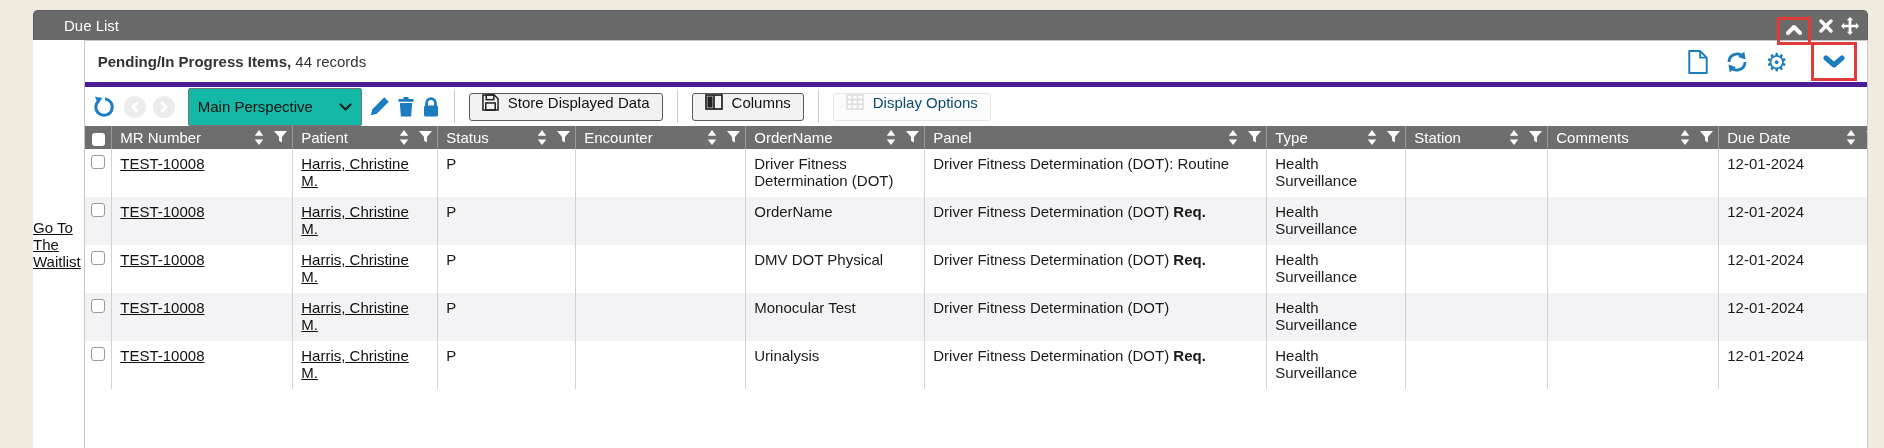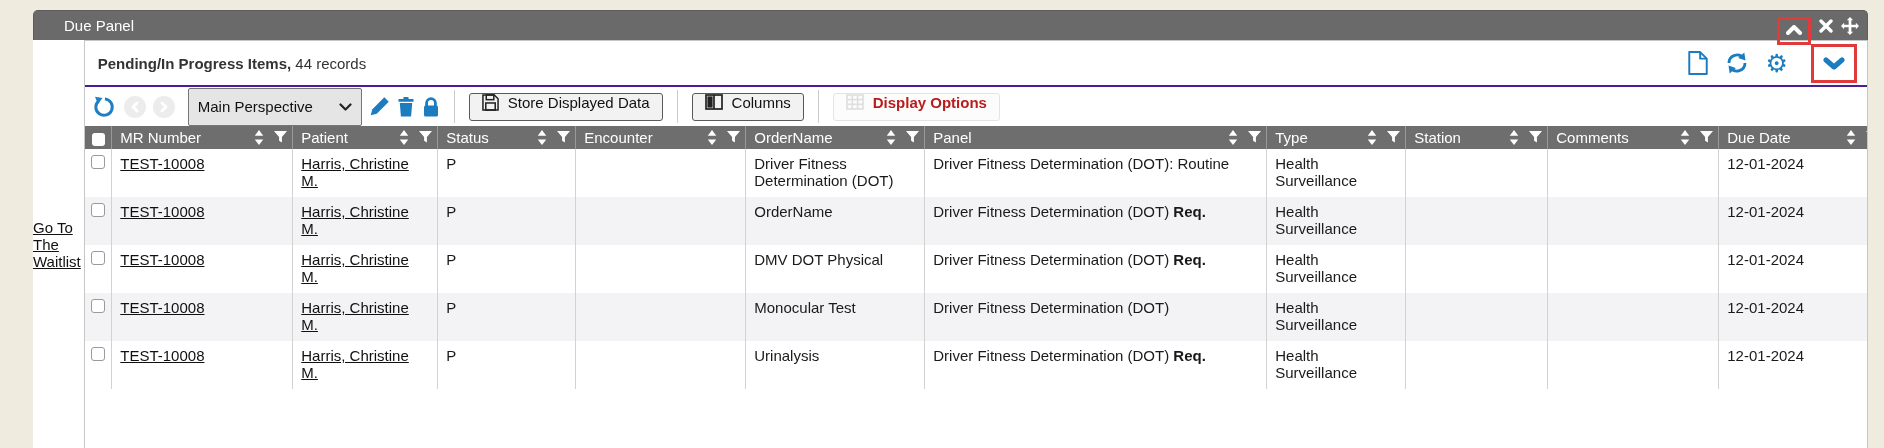--- a/index.html
+++ b/index.html
@@ -49,21 +49,21 @@
     padding-right:3px;
   }
   .waitlist-row a{color:#111;font-size:15px;text-decoration:underline;cursor:pointer;}
   .content-box{
     flex:1;border:1px solid #c6c6c6;border-bottom:none;
     display:flex;flex-direction:column;min-height:0;overflow:hidden;
   }
   
   .box-header{
     flex:0 0 46px;display:flex;align-items:center;
-    padding:0 10px 0 13px;border-bottom:2px solid #4c1d95;
+    padding:0 10px 0 13px;border-bottom:5px solid #4c1d95;
   }
   .box-title{font-size:15px;color:#333;}
   .box-title .bt-bold{font-weight:bold;}
   .box-icons{margin-left:auto;display:flex;align-items:center;gap:17px;color:var(--blue);}
   .box-icons .bx-icon{display:inline-flex;align-items:center;cursor:pointer;}
   .gear-glyph{font-size:25px;line-height:22px;color:var(--blue);}
   .hl-box-dn{
     border:3px solid var(--red);width:46px;height:39px;
     display:flex;align-items:center;justify-content:center;margin-left:6px;
   }
@@ -71,33 +71,33 @@
   .toolbar{
     flex:0 0 39px;display:flex;align-items:center;padding:0 8px;gap:7px;
   }
   .tb-sep{width:1px;align-self:stretch;margin:3px 7px;background:#ccc;}
   .undo-btn{display:inline-flex;color:#1e7fc4;cursor:pointer;margin-right:2px;}
   .circle-btn{
     width:22px;height:22px;border-radius:50%;background:#ececec;
     display:inline-flex;align-items:center;justify-content:center;cursor:default;
   }
   .fake-select{
-    height:38px;border:1px solid #767676;border-radius:2px;background:#e5e5e5;
+    height:38px;border:1px solid #767676;border-radius:2px;background:#14b8a6;
     display:inline-flex;align-items:center;font-size:15px;color:#111;
     padding:0 9px;gap:26px;margin-left:6px;cursor:pointer;
   }
   .tool-icon{display:inline-flex;color:var(--blue);cursor:pointer;}
   .btn{
     height:28px;border:1px solid #5a5a5a;border-radius:3px;background:#f2f2f2;
     display:inline-flex;align-items:flex-start;gap:9px;padding:0 12px;
     font-size:15px;color:#111;cursor:pointer;white-space:nowrap;
   }
   .btn .b-icon{display:inline-flex;color:#222;}
   .btn.disabled{
-    border-color:#e4e4e4;background:#fcfcfc;color:#b91c1c;cursor:default;font-weight:bold;
+    border-color:#e4e4e4;background:#fcfcfc;color:#0c4a6e;cursor:default;
   }
   .btn.disabled .b-icon{color:#dedede;}
   
   table{border-collapse:collapse;table-layout:fixed;width:100%;}
   th{
     background:var(--hdr);color:#fff;height:20px;font-weight:normal;
     font-size:15px;text-align:left;padding:0 5px 0 8px;
     border-right:1px solid #999;overflow:hidden;white-space:nowrap;
   }
   th:last-child{border-right:none;margin-top:46px;}
@@ -123,21 +123,21 @@
   .cell-link{color:#101010;text-decoration:underline;cursor:pointer;}
   .panel-bold{font-weight:bold;}
 </style>
 </head>
 <body>
 
 <div class="page">
   <div class="window">
 
     <div class="titlebar">
-      <span class="titlebar-title">Due Panel</span>
+      <span class="titlebar-title">Due List</span>
       <div class="titlebar-icons">
         <span class="hl-box-top">
           <span class="tb-icon">
             <svg width="16" height="10" viewBox="0 0 16 10" fill="none" stroke="#fff" stroke-width="4" stroke-linecap="round" stroke-linejoin="round">
                 <polyline points="2,8 8,2 14,8"></polyline>
               </svg>
           </span>
         </span>
         <span class="tb-icon">
           <svg width="14" height="14" viewBox="0 0 14 14" stroke="#fff" stroke-width="3.4" stroke-linecap="round">

